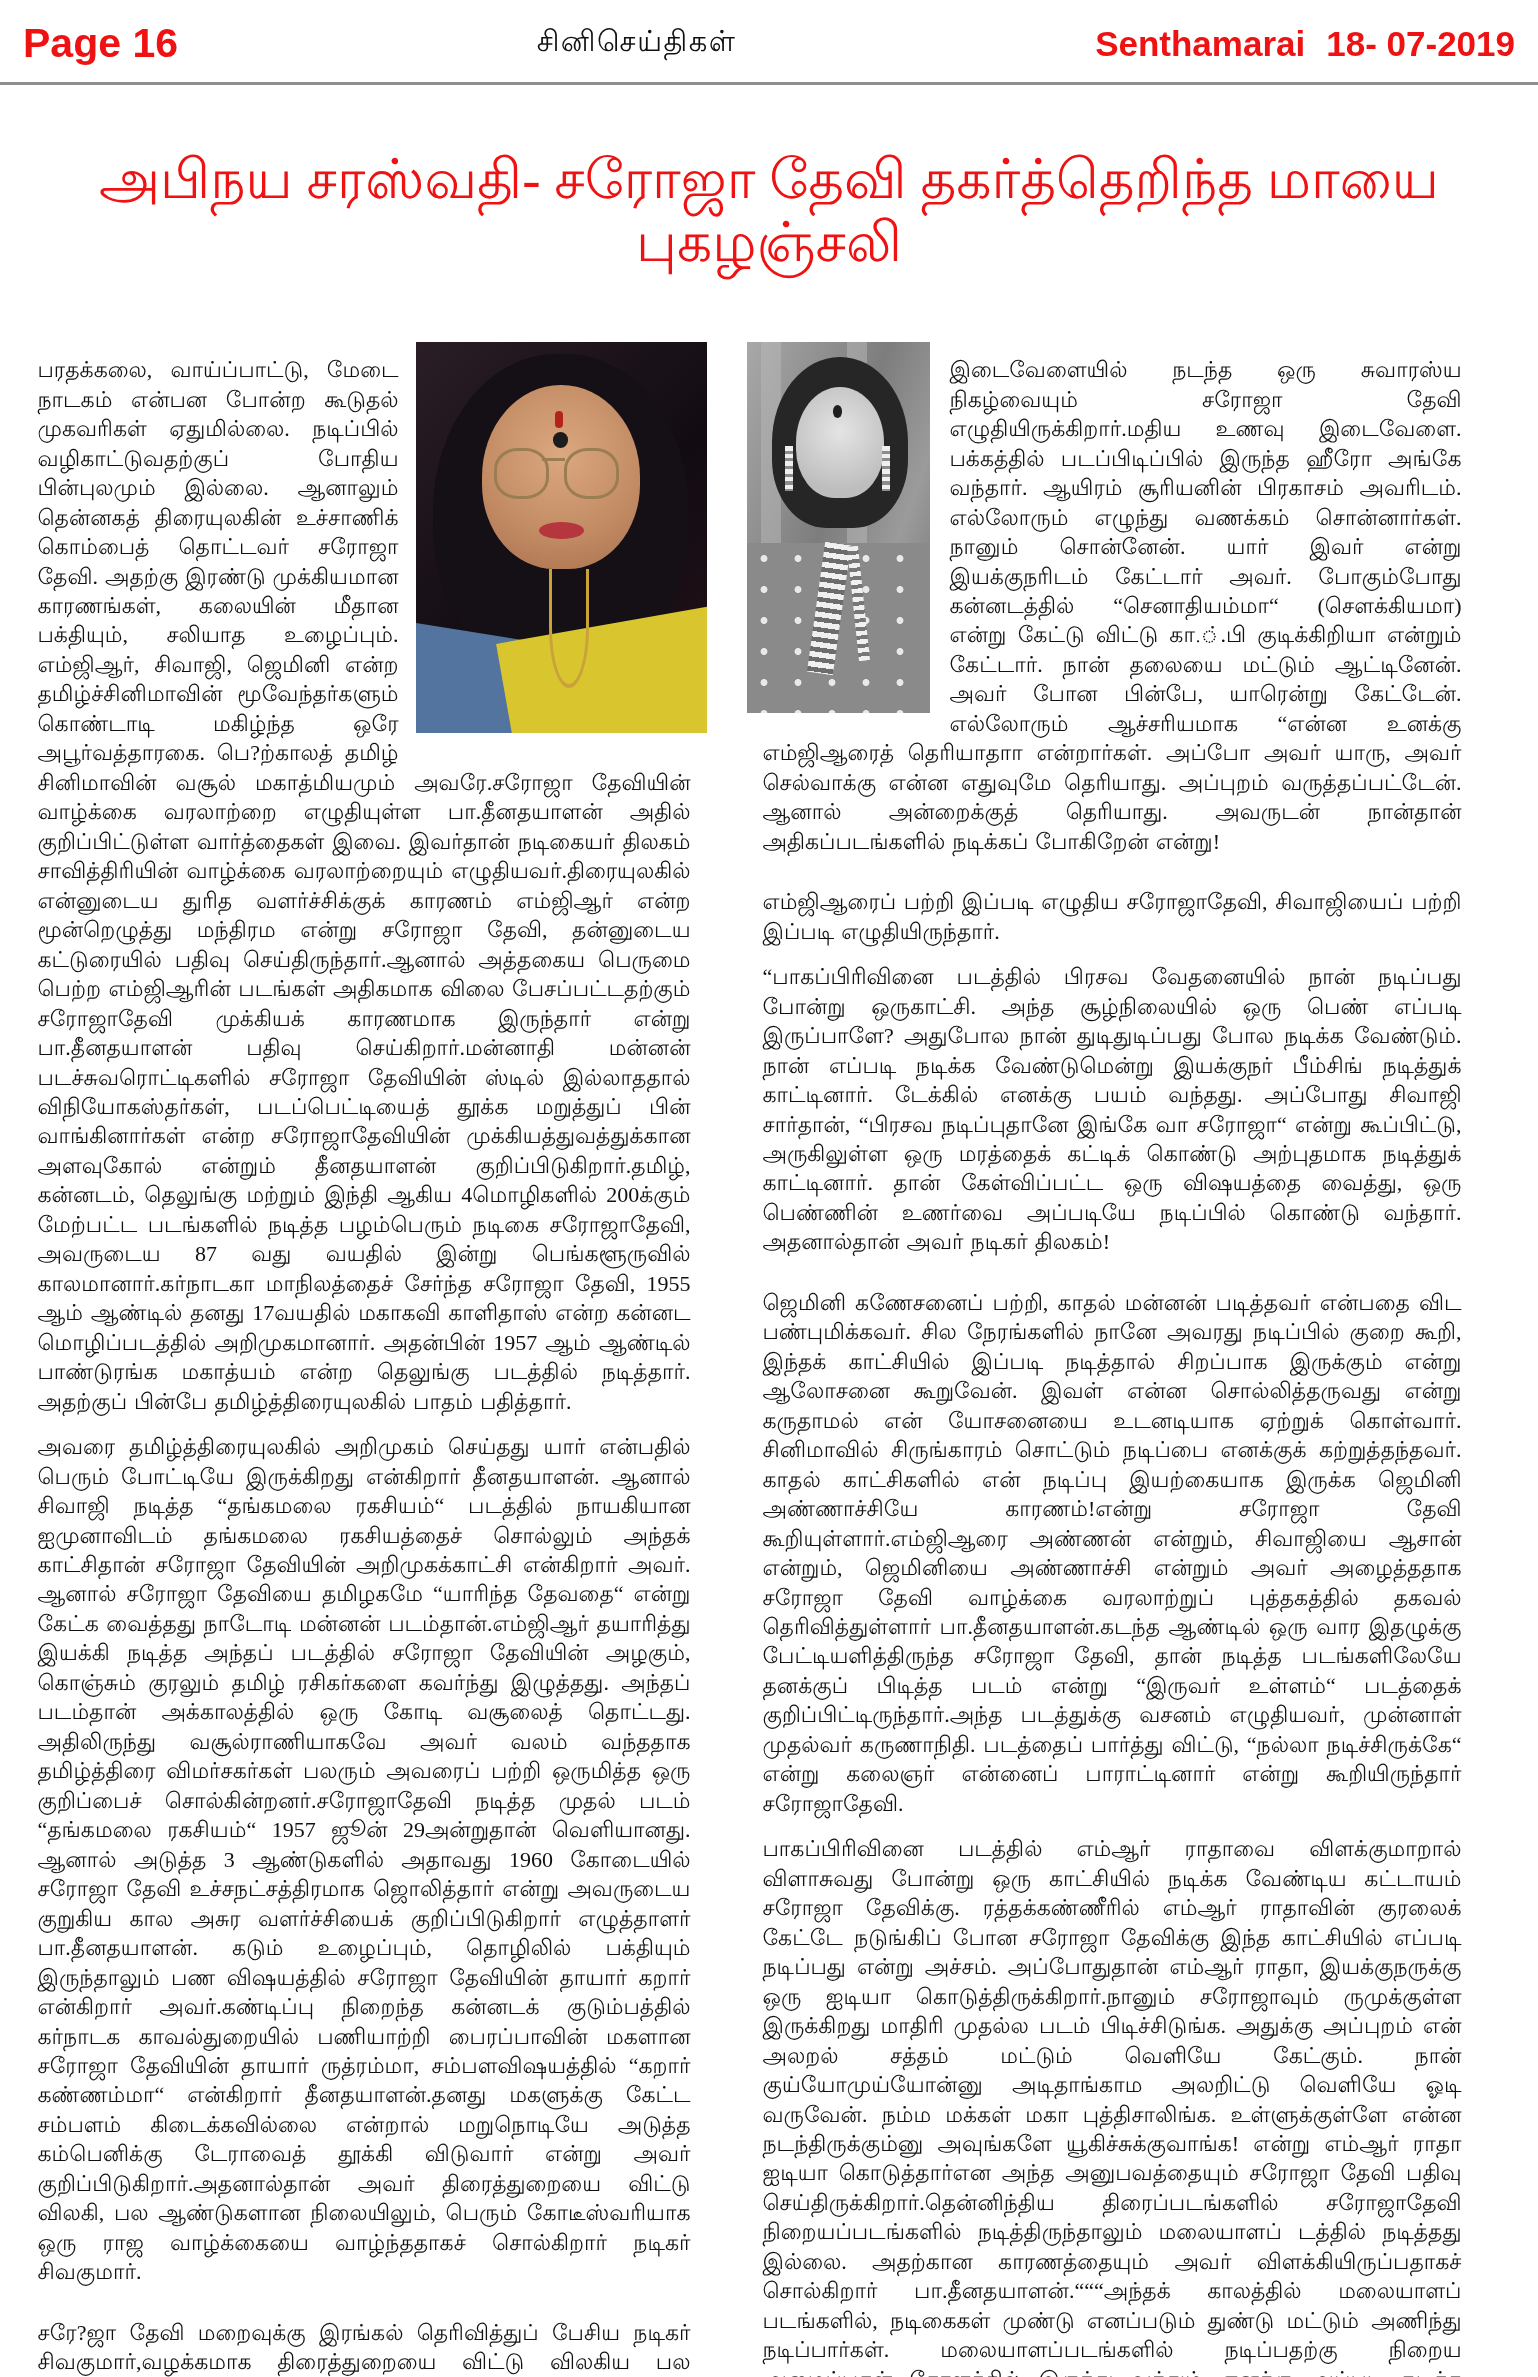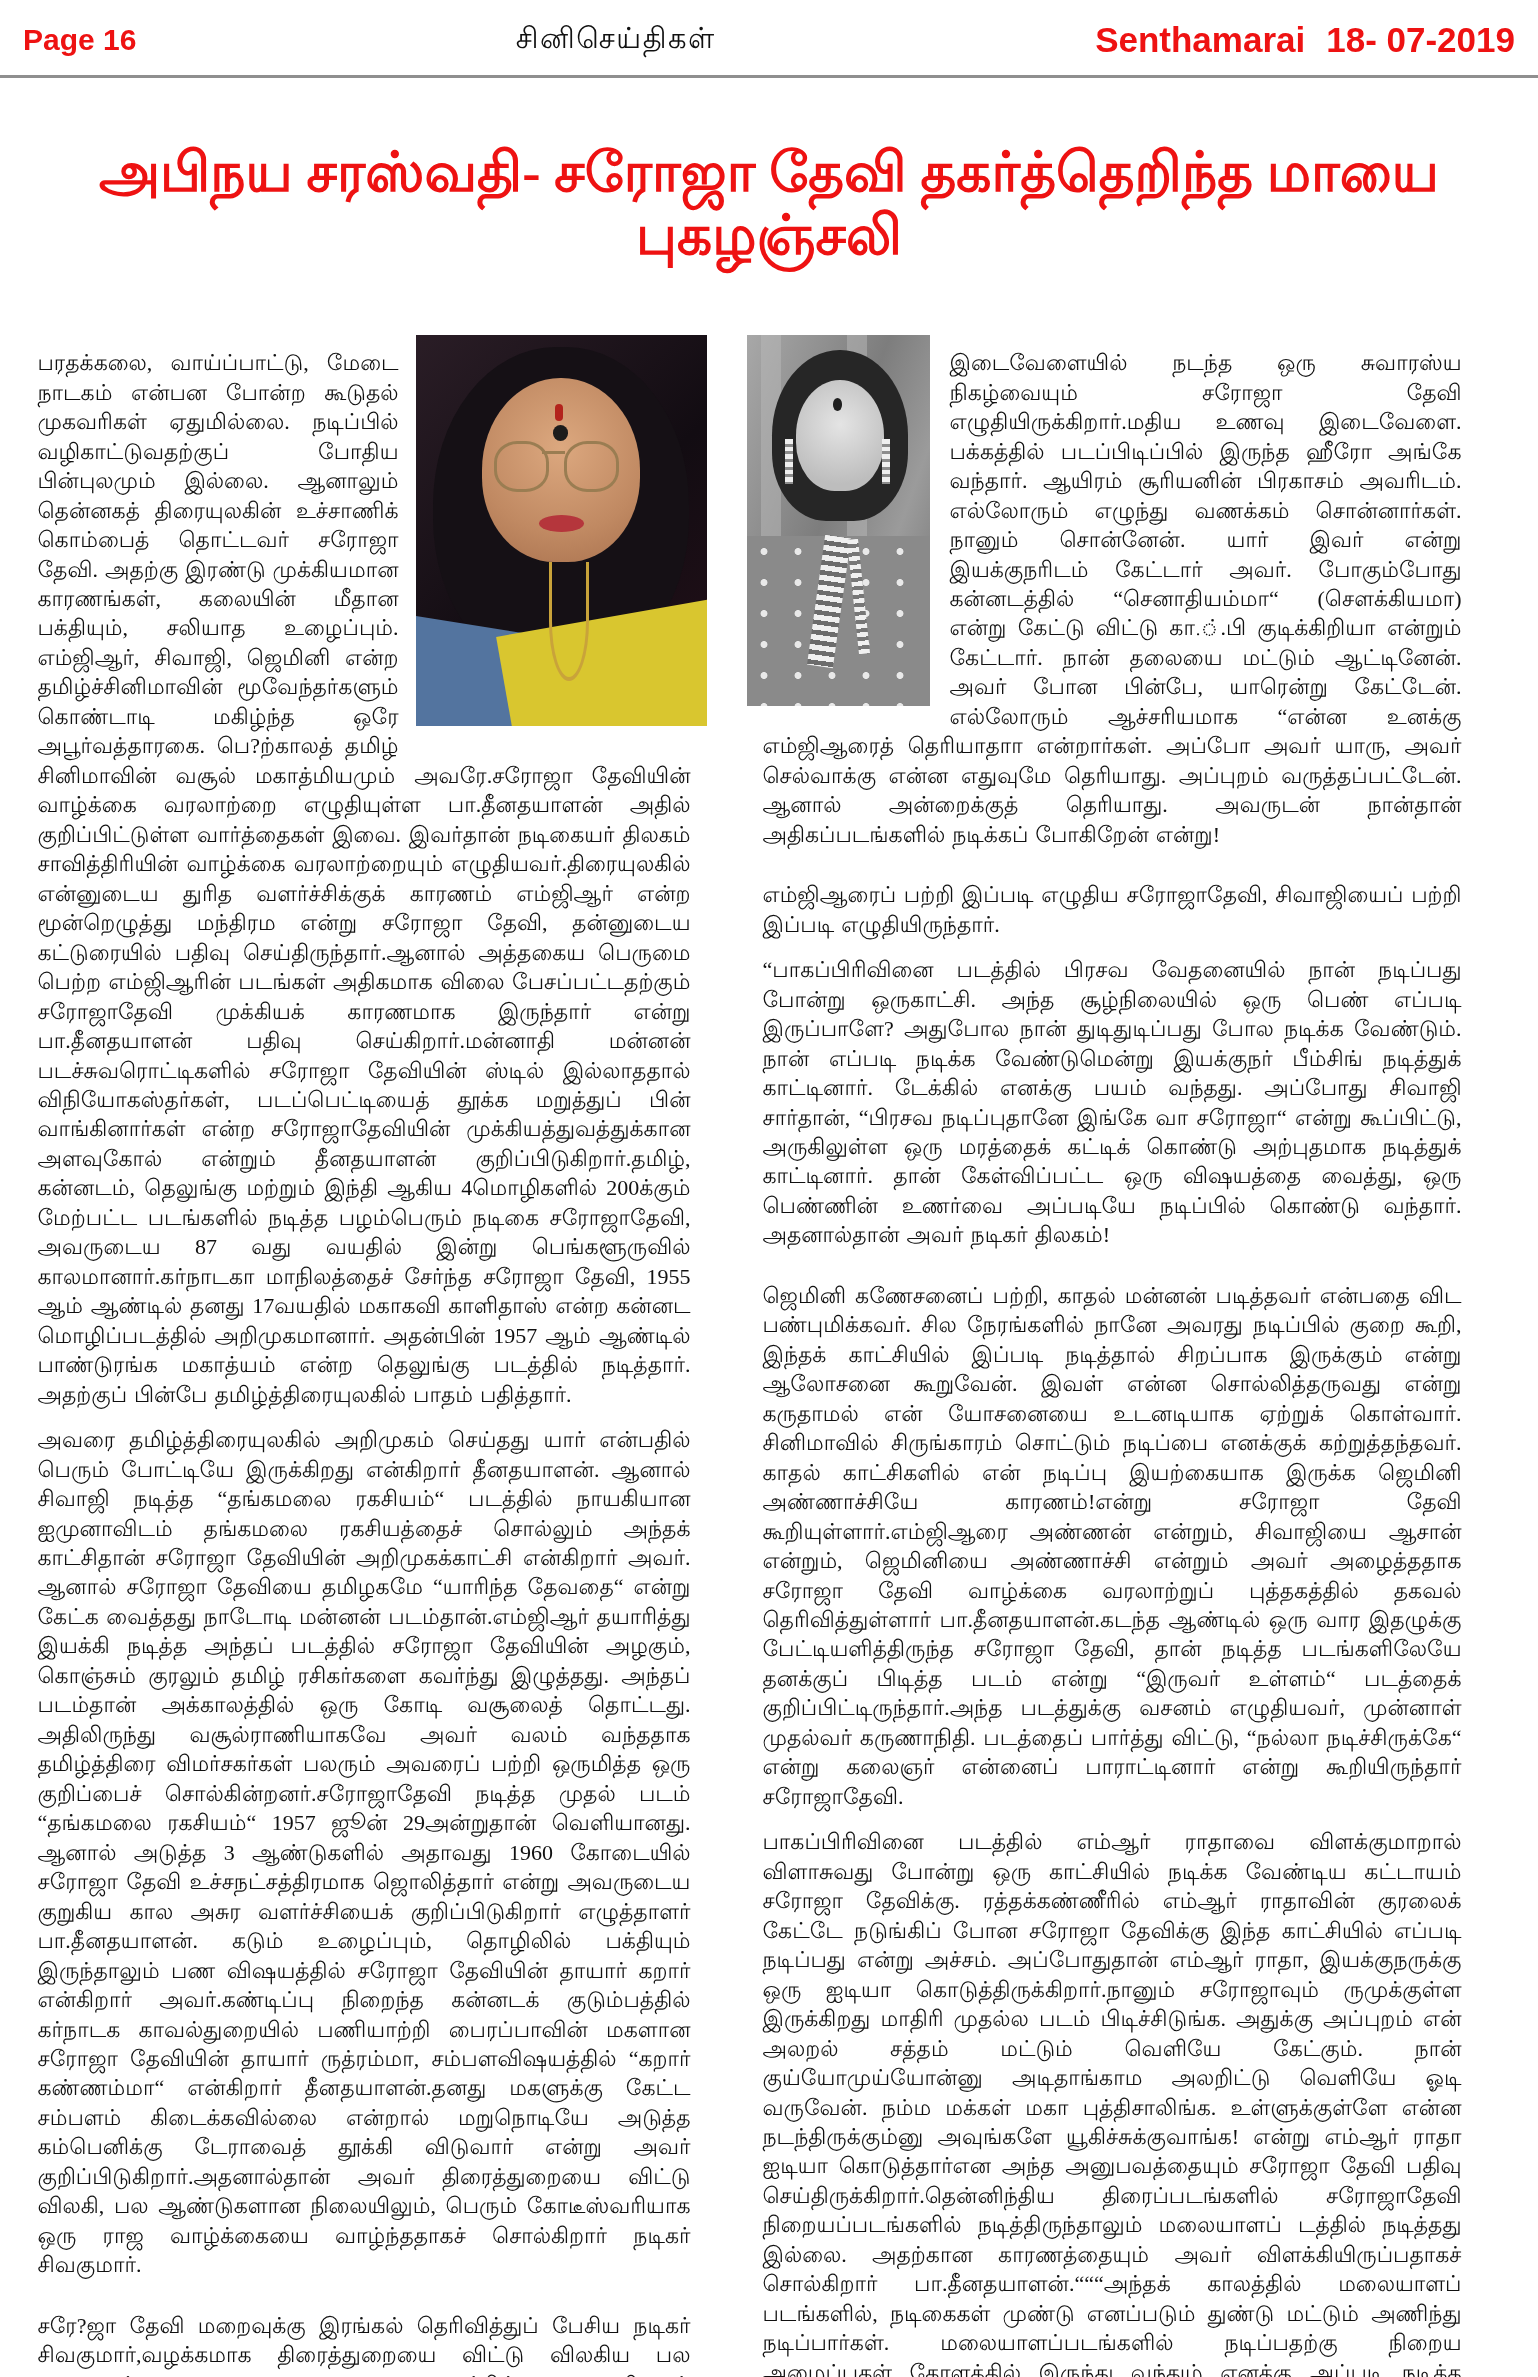--- a/index.html
+++ b/index.html
@@ -1,24 +1,24 @@
 <!DOCTYPE html>
 <html style="font-size:12.3px"><head>
 <meta charset="utf-8">
 <style>
   html,body{margin:0;padding:0;background:#ffffff;}
   body{width:1538px;min-height:2377px;font-family:"Liberation Serif","DejaVu Serif",serif;color:#111;}
   
   .masthead{display:flex;align-items:center;justify-content:space-between;
     padding:20px 23px 15.4px 23px;border-bottom:3.1px solid #8f8f8f;}
-  .m-page{font-family:"Liberation Sans","DejaVu Sans",sans-serif;font-weight:bold;font-size:30px;color:#ee1212;}
+  .m-page{font-family:"Liberation Sans","DejaVu Sans",sans-serif;font-weight:bold;font-size:41px;color:#ee1212;}
   .m-section{font-size:29px;color:#111;letter-spacing:1.5px;}
   .m-paper{font-family:"Liberation Sans","DejaVu Sans",sans-serif;font-weight:bold;font-size:35px;color:#ee1212;display:flex;gap:21px;}
   
-  .headline{color:#ee1212;font-weight:bold;text-align:center;font-size:55px;line-height:1.15;
+  .headline{color:#ee1212;font-weight:normal;text-align:center;font-size:55px;line-height:1.15;
     padding:26px 7.7px 21.5px 7.7px;}
   
   .content{display:flex;align-items:flex-start;gap:40px;padding:6.2px 21.5px 31px 21.5px;box-sizing:border-box;}
   .col{box-sizing:border-box;}
   .col-left{width:685px;}
   .col-right{width:731px;}
   .para{margin:16px;text-align:justify;font-size:22px;line-height:1.34;word-spacing:1.5px;}
   .para.gap{margin-top:31px;}
   
   .photo{position:relative;overflow:hidden;}

